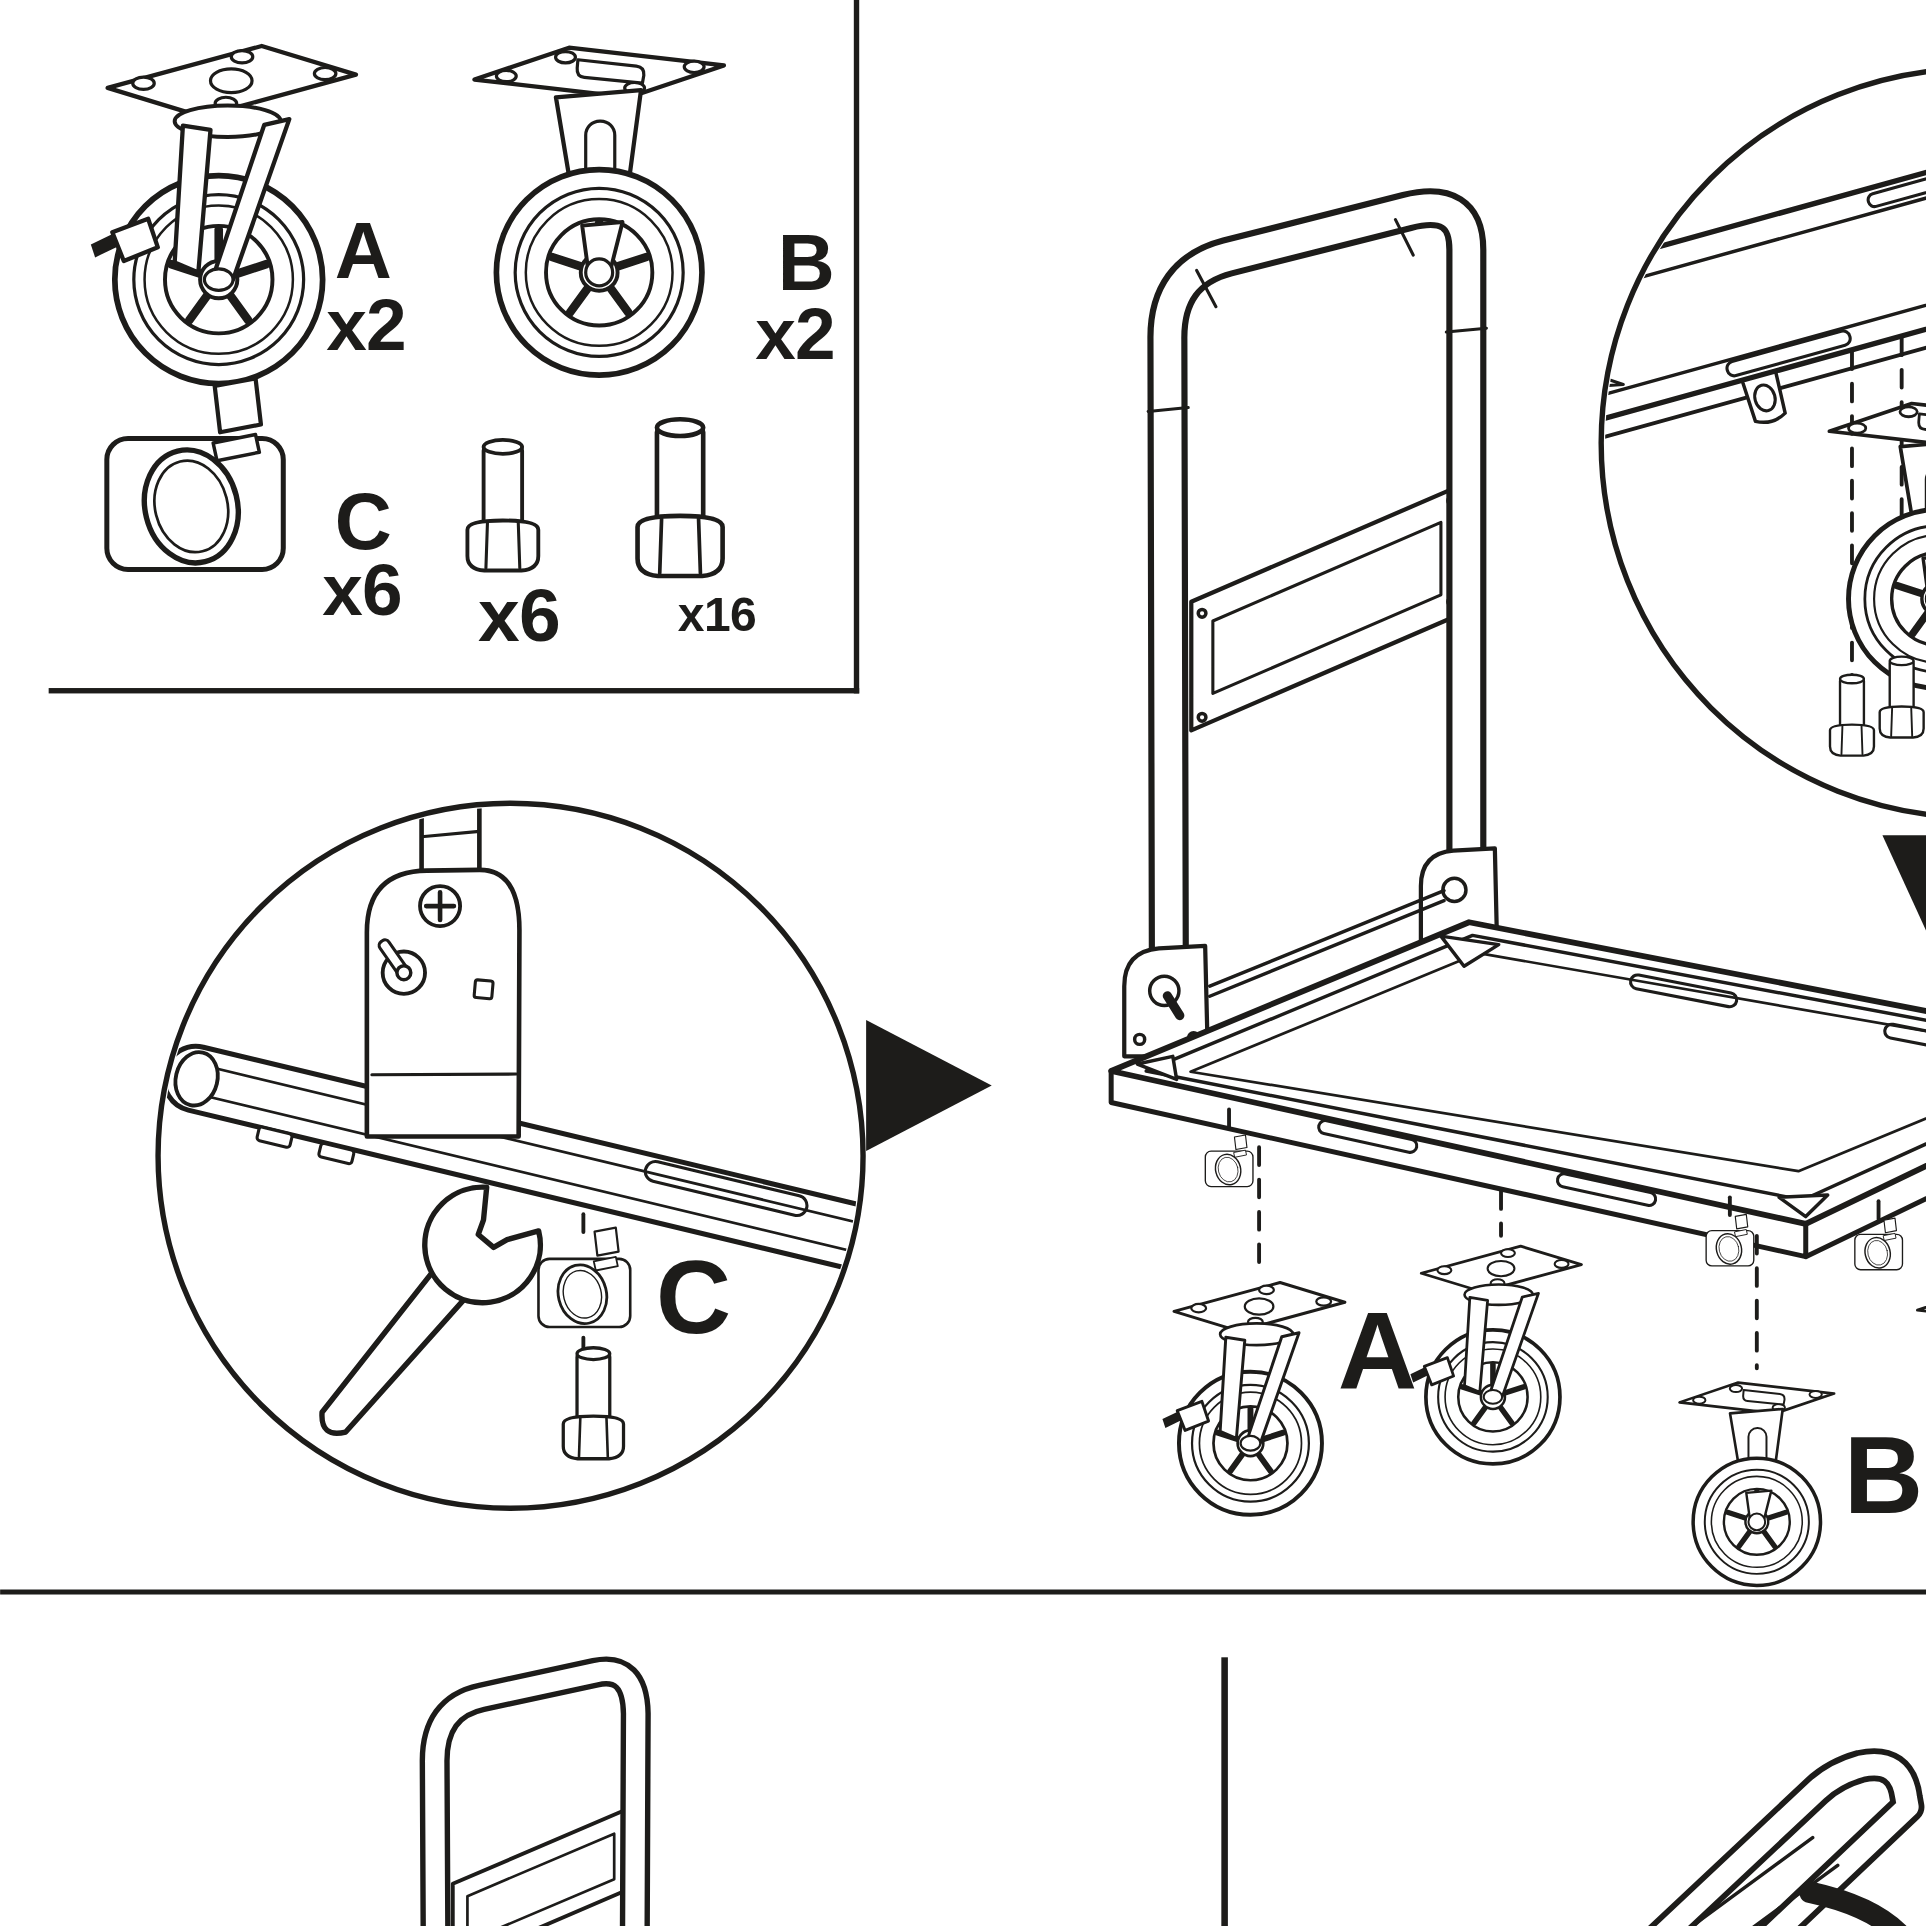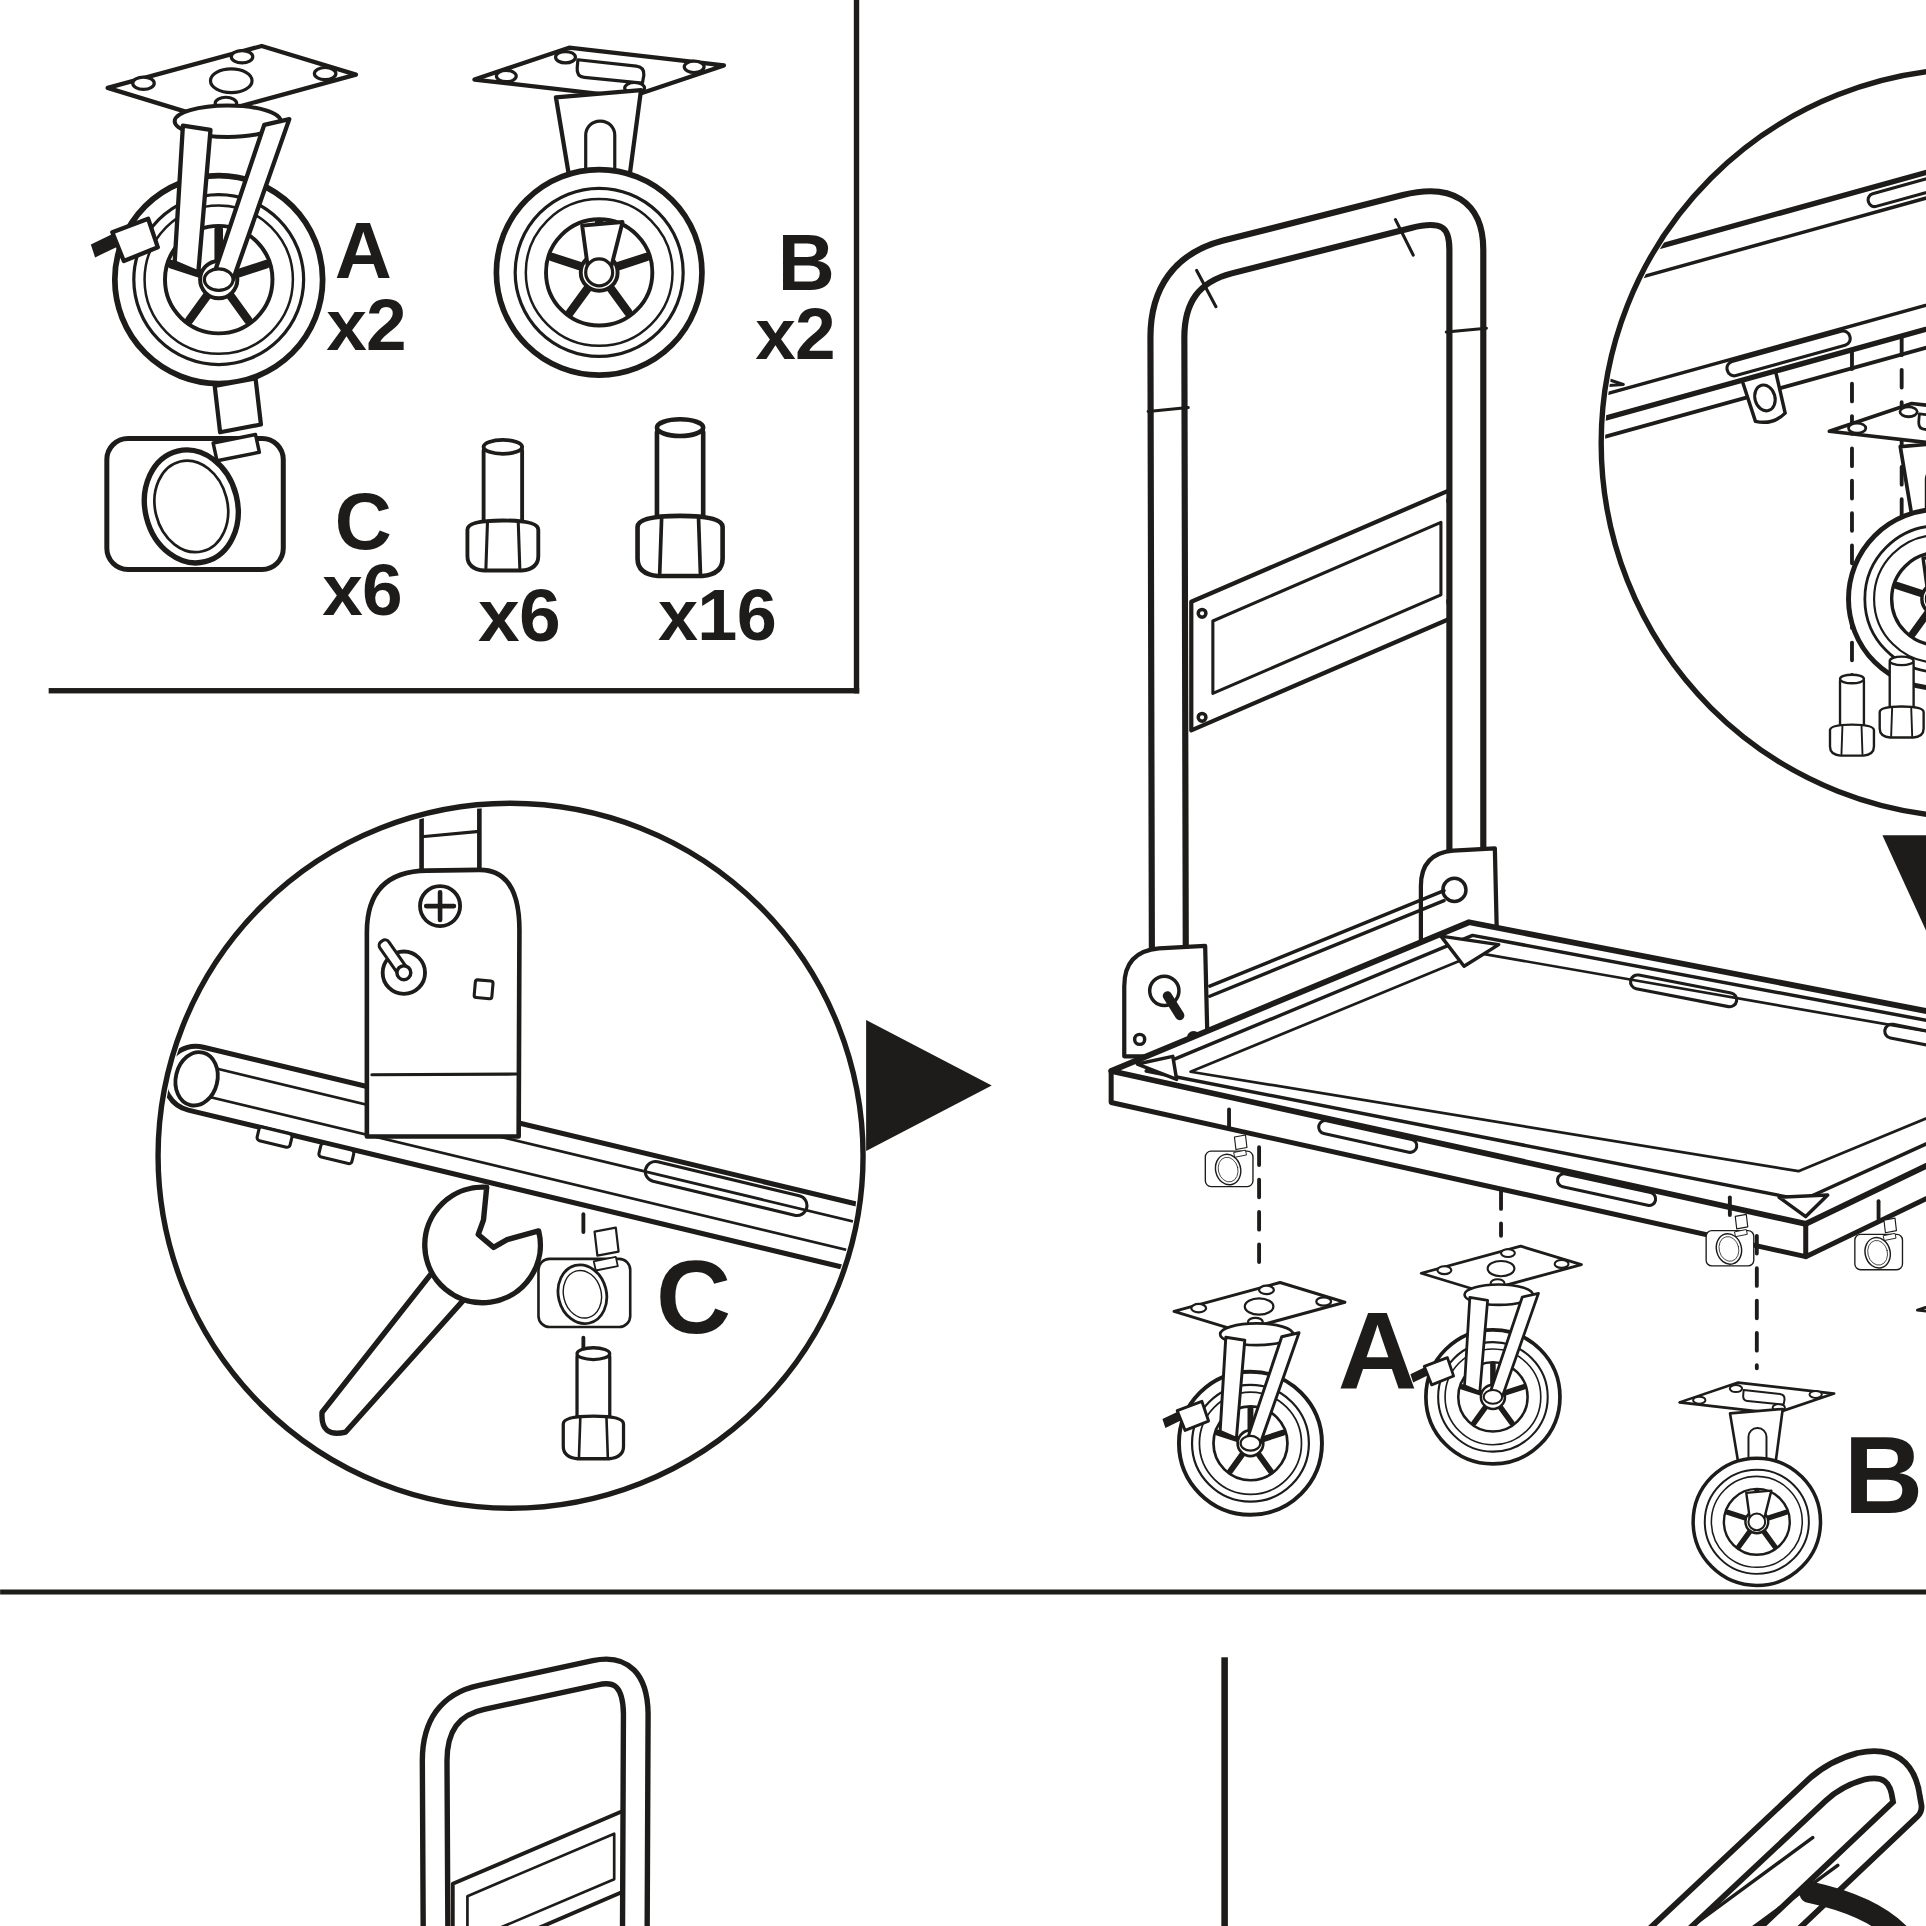--- a/index.html
+++ b/index.html
@@ -337,21 +337,21 @@
 <div class="lbl" style="left:363px;top:250px;font-size:79px">A</div>
 <div class="lbl" style="left:366px;top:324px;font-size:73px">x2</div>
 
 <div class="lbl" style="left:806px;top:262px;font-size:79px">B</div>
 <div class="lbl" style="left:795px;top:333px;font-size:73px">x2</div>
 
 <div class="lbl" style="left:363px;top:521px;font-size:79px">C</div>
 <div class="lbl" style="left:362px;top:589px;font-size:73px">x6</div>
 
 <div class="lbl" style="left:519px;top:615px;font-size:75px">x6</div>
-<div class="lbl" style="left:717px;top:615px;font-size:72px">x16</div>
+<div class="lbl" style="left:717px;top:615px;font-size:48px">x16</div>
 
 <div class="lbl" style="left:1377px;top:1350px;font-size:110px">A</div>
 <div class="lbl" style="left:1883px;top:1475px;font-size:110px">B</div>
 
 <div class="lbl" style="left:693px;top:1297px;font-size:104px">C</div>
 
 </div>
 
 
 </body></html>

